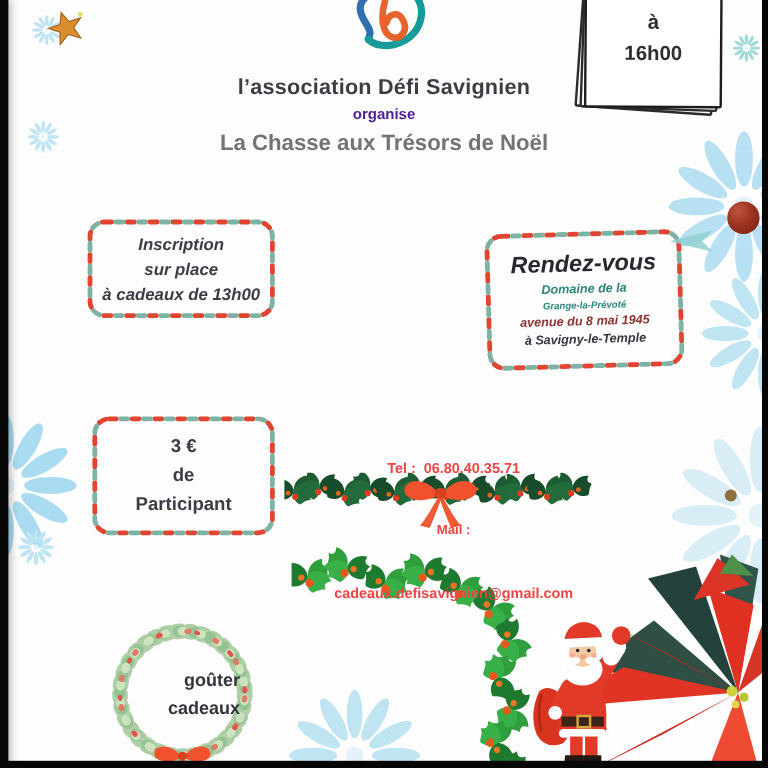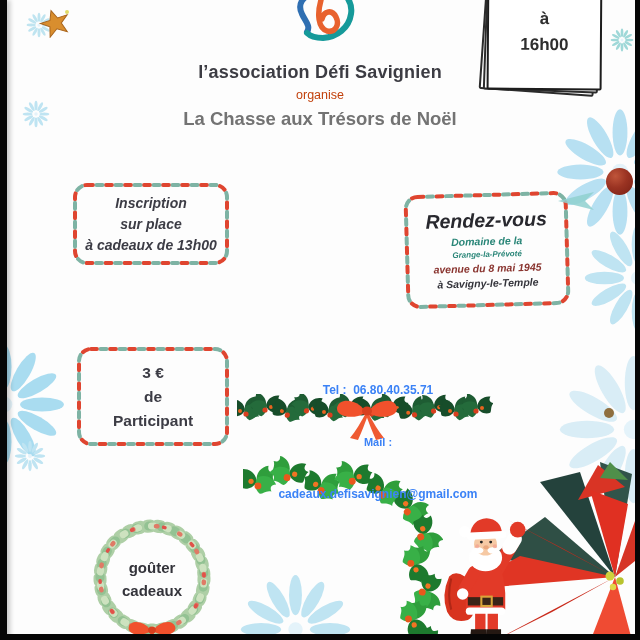--- a/index.html
+++ b/index.html
@@ -11,21 +11,21 @@
   .bar-left{left:0;top:0;width:7px;height:640px;box-shadow:3px 0 5px rgba(0,0,0,.22);}
   .bar-right{right:0;top:0;width:5px;height:640px;}
   .bar-bottom{left:0;bottom:0;width:640px;height:6px;}
 
   .deco{position:absolute;z-index:4;}
   .sf{position:absolute;z-index:3;}
 
   
   .title-block{position:absolute;left:60px;top:62px;width:520px;text-align:center;z-index:10;color:#3c3c43;}
   .assoc{font-size:18px;font-weight:700;letter-spacing:.2px;text-align:center;}
-  .organise{font-size:12.5px;font-weight:400;margin-top:5px;color:#c2410c;}
+  .organise{font-size:12.5px;font-weight:700;margin-top:5px;color:#4c1d95;}
   .event{font-size:18.5px;font-weight:700;margin-top:6px;color:#737373;}
 
   
   .time-card{position:absolute;left:487px;top:-30px;width:115px;height:120px;z-index:15;}
   .tc-page{position:absolute;inset:0;background:#fff;border:2.5px solid #2b2b2b;border-radius:2px;}
   .tc-p1{transform:rotate(4deg);transform-origin:12% 0;}
   .tc-p2{transform:rotate(2deg);transform-origin:12% 0;}
   .tc-main{position:absolute;inset:0;background:#fff;border:2.5px solid #1d1d1d;border-radius:2px;
     transform:rotate(.4deg);text-align:center;padding-top:8px;box-sizing:border-box;
     font-size:17px;font-weight:700;line-height:26px;color:#2e2e2e;}
@@ -42,28 +42,28 @@
   .rv-title{font-size:19.5px;color:#28282e;line-height:23px;}
   .rv-l1{font-size:10.5px;color:#2a8678;line-height:15px;margin-top:2px;}
   .rv-l2{font-size:8px;color:#2a8678;line-height:11px;}
   .rv-l3{font-size:10.5px;color:#8a3530;line-height:16px;}
   .rv-l4{font-size:10.5px;color:#35353c;line-height:15px;}
   #price-box{left:74px;top:344px;width:158px;height:105px;}
   #price-box .candy-content{font-size:15.5px;line-height:24px;}
 
   
   .contact{position:absolute;left:268px;top:346px;width:220px;text-align:center;z-index:10;
-    color:#3b82f6;font-weight:700;white-space:pre-wrap;}
+    color:#ef4444;font-weight:700;white-space:pre-wrap;}
   .contact .c-tel{font-size:12px;line-height:16px;}
   .contact .c-mail{font-size:11px;line-height:16px;}
   .contact .c-email{font-size:12px;line-height:16px;}
 
   
   #wreath{left:80px;top:518px;width:145px;height:130px;}
-  .wreath-text{position:absolute;left:104px;top:556px;width:96px;text-align:center;z-index:8;
+  .wreath-text{position:absolute;left:104px;top:556px;width:96px;text-align:right;z-index:8;
     font-weight:700;font-size:15px;line-height:23px;color:#33333a;}
 
   .dot{position:absolute;border-radius:50%;}
 </style>
 </head>
 <body>
 
 <svg width="0" height="0" style="position:absolute" aria-hidden="true">
   <defs>
     <path id="hleaf" d="M0,0 C2,-7 9,-10 15,-8 C12,-4 14,-2 17,-1 C13,2 14,6 12,8 C6,9 1,5 0,0 Z"></path>

